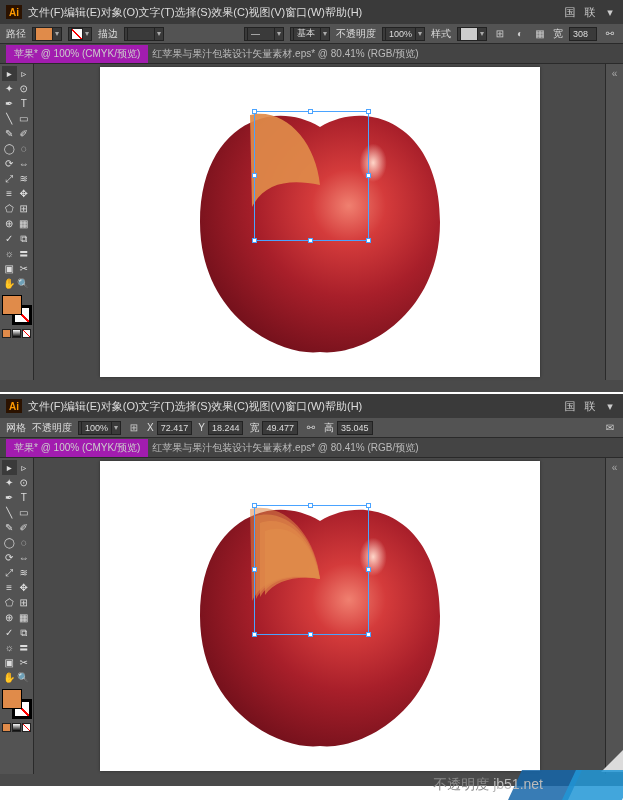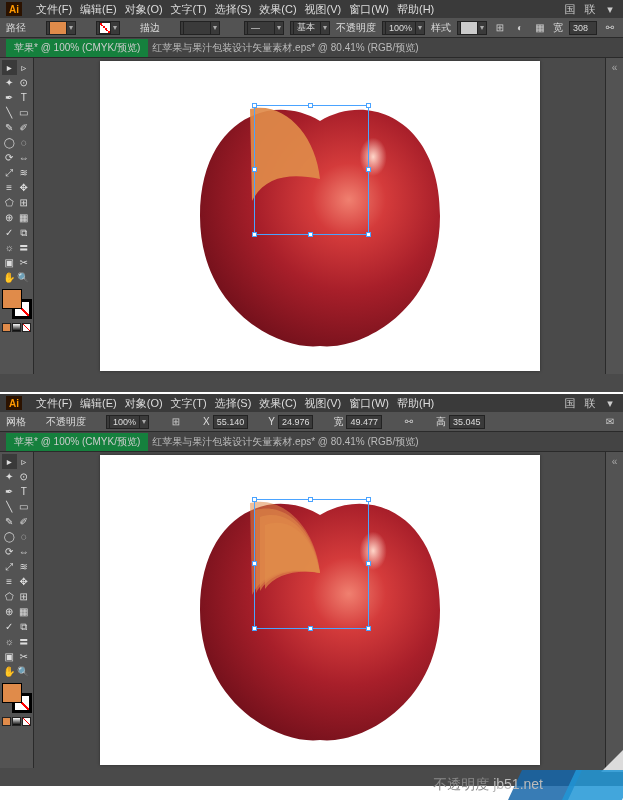--- a/index.html
+++ b/index.html
@@ -2,36 +2,36 @@
 <html><head>
 <meta charset="utf-8">
 <style>
 * { margin: 0; padding: 0; box-sizing: border-box; }
 body { width: 623px; height: 800px; background: #fff; font-family: "Microsoft YaHei", sans-serif; font-size: 10px; overflow: hidden; position: relative; }
 .container { display: flex; flex-direction: column; }
 .ai-window { background: #4a4a4a; position: relative; }
 .win1 { height: 392px; }
 .win2 { height: 392px; margin-top: 2px; }
 .ai-logo { width: 16px; height: 14px; background: #2b1200; color: #ff9a00; font-weight: bold; font-size: 10px; display: flex; align-items: center; justify-content: center; margin-right: 6px; }
-.menubar { height: 18px; background: #3a3a3a; display: flex; align-items: center; padding: 0 6px; gap: 8px; color: #ddd; font-size: 11px; }
+.menubar { height: 24px; background: #3a3a3a; display: flex; align-items: center; padding: 0 6px; gap: 0; color: #ddd; font-size: 11px; }
 .menubar span { cursor: default; }
 .menu-end { margin-left: auto; display: flex; gap: 6px; align-items: center; }
 .menu-icon { width: 14px; height: 14px; display: inline-flex; align-items: center; justify-content: center; color: #ccc; }
-.optbar { height: 20px; background: #535353; display: flex; align-items: center; padding: 0 6px; gap: 20px; color: #ddd; border-bottom: 1px solid #2a2a2a; }
+.optbar { height: 20px; background: #535353; display: flex; align-items: center; padding: 0 6px; gap: 6px; color: #ddd; border-bottom: 1px solid #2a2a2a; }
 .lbl { font-size: 10px; }
 .swatch { width: 18px; height: 14px; border: 1px solid #222; }
 .swatch.orange { background: #e08b4a; }
 .dd { display: inline-flex; align-items: center; background: #3a3a3a; border: 1px solid #222; padding: 0 2px; height: 14px; }
 .dd .chev { font-size: 8px; margin-left: 2px; color: #aaa; }
 .numbox { background: #3a3a3a; border: 1px solid #222; color: #ddd; padding: 0 3px; height: 14px; display: inline-flex; align-items: center; font-size: 9px; min-width: 28px; }
 .noicon { width: 12px; height: 12px; background: linear-gradient(45deg, transparent 45%, red 45%, red 55%, transparent 55%), #fff; border: 1px solid #222; }
 .opt-section { display: flex; align-items: center; gap: 3px; }
 .opt-flex { margin-left: auto; display: flex; align-items: center; gap: 6px; }
 .docbar { height: 20px; background: #444; display: flex; align-items: center; padding: 0 6px; color: #bbb; font-size: 10px; border-bottom: 1px solid #2a2a2a; }
-.tab { background: #15803d; padding: 2px 8px; color: #ccc; margin-right: 4px; }
+.tab { background: #a21caf; padding: 2px 8px; color: #ccc; margin-right: 4px; }
 .workarea { display: flex; height: calc(100% - 76px); position: relative; }
 .toolbox { width: 34px; background: #535353; display: flex; flex-direction: column; padding: 2px; gap: 0; border-right: 1px solid #2a2a2a; }
 .toolrow { display: flex; }
 .tool { width: 15px; height: 15px; background: #535353; border: 0; display: flex; align-items: center; justify-content: center; color: #ddd; font-size: 10px; }
 .tool.sel { background: #3a3a3a; }
 .fill-stroke { width: 30px; height: 30px; position: relative; margin: 4px 0; }
 .fill-sq { width: 20px; height: 20px; background: #e08b4a; border: 1px solid #000; position: absolute; top: 0; left: 0; }
 .stroke-sq { width: 20px; height: 20px; background: #fff; border: 3px solid #000; position: absolute; bottom: 0; right: 0; }
 .stroke-sq.none::after { content: ""; position: absolute; inset: 0; background: linear-gradient(45deg, transparent 45%, red 45%, red 55%, transparent 55%); }
 .minisw { display: flex; gap: 1px; flex-wrap: wrap; width: 30px; }
@@ -257,25 +257,25 @@
   <div class="optbar">
     <span class="lbl">网格</span>
     <span class="lbl">不透明度</span>
     <span class="dd">
           <span class="numbox">100%</span>
           <span class="chev">▾</span>
         </span>
     <span class="menu-icon">⊞</span>
     <span class="opt-section">
       <span class="lbl">X</span>
-      <span class="numbox">55.140</span>
+      <span class="numbox">72.417</span>
     </span>
     <span class="opt-section">
       <span class="lbl">Y</span>
-      <span class="numbox">24.976</span>
+      <span class="numbox">18.244</span>
     </span>
     <span class="opt-section">
       <span class="lbl">宽</span>
       <span class="numbox">49.477</span>
     </span>
     <span class="menu-icon">⚯</span>
     <span class="opt-section">
       <span class="lbl">高</span>
       <span class="numbox">35.045</span>
     </span>

